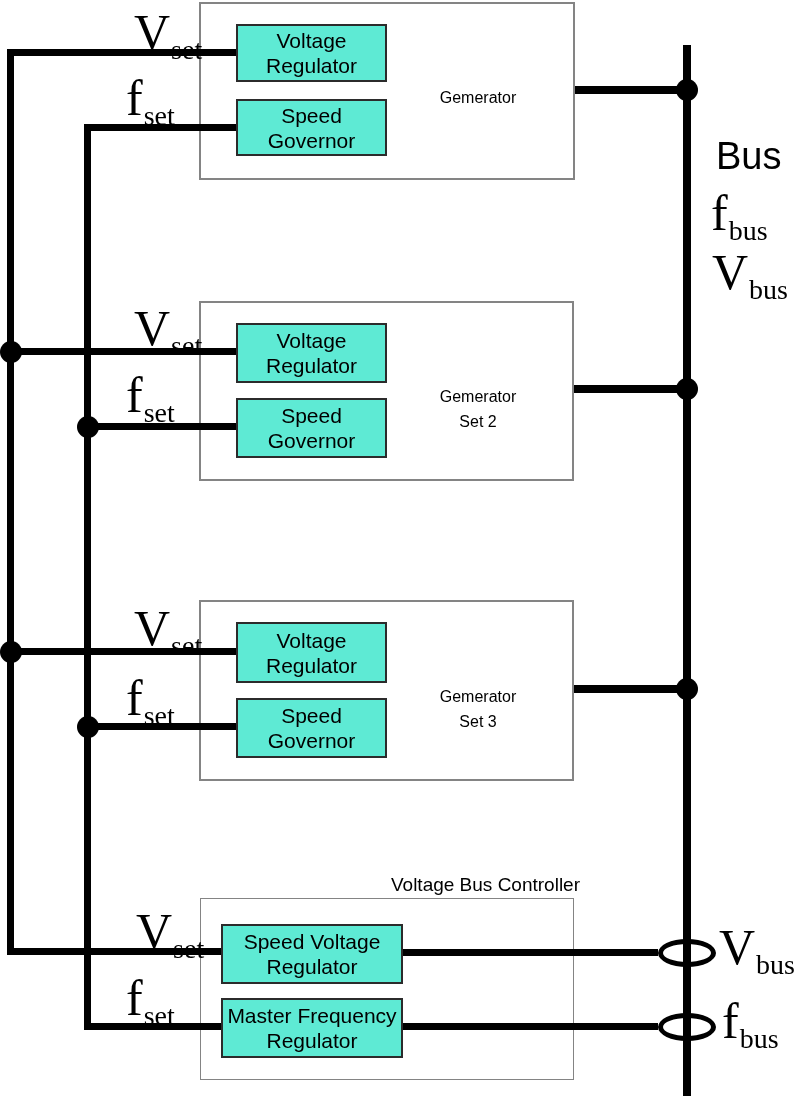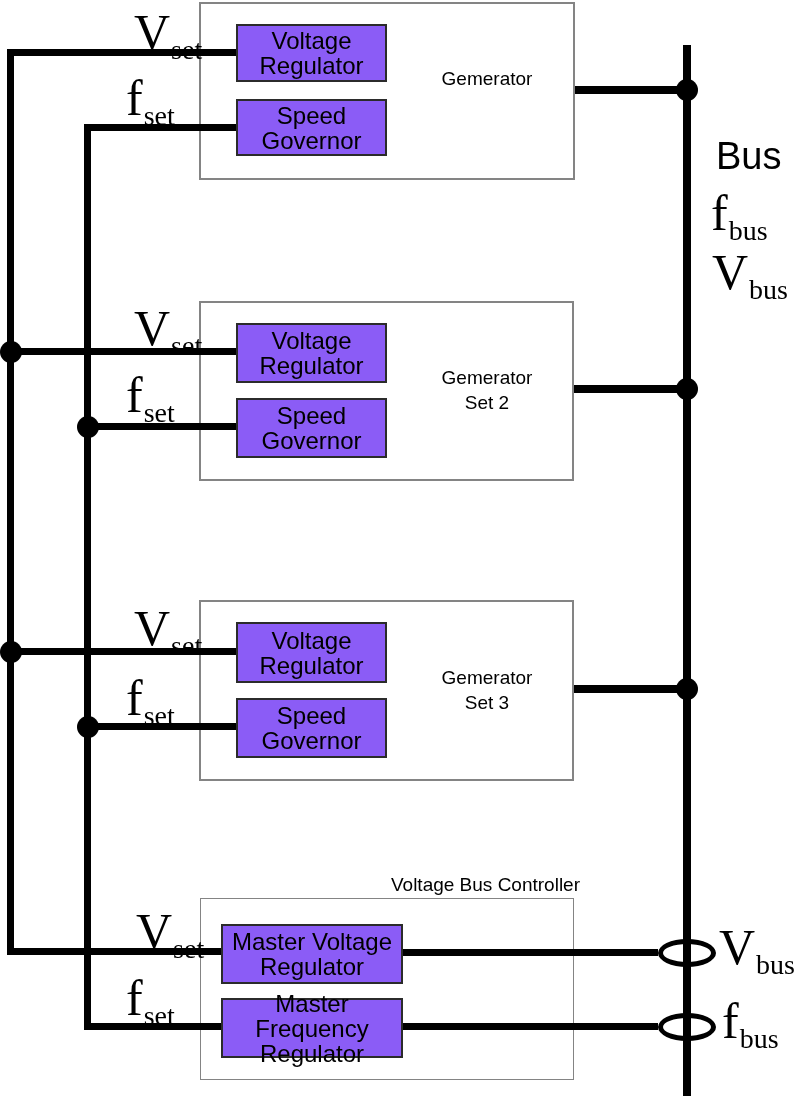--- a/index.html
+++ b/index.html
@@ -10,26 +10,26 @@
   
   .wire { position:absolute; background:#000000; }
   
   .dot { position:absolute; width:22px; height:22px; background:#000000; border-radius:50%; }
   
   .loop { position:absolute; width:58px; height:28px; border:5px solid #000000;
           border-radius:50%; box-sizing:border-box; background:transparent; }
   
   .obox { position:absolute; border:2px solid #848484; background:#ffffff; box-sizing:border-box; }
   
-  .ibox { position:absolute; border:2px solid #2b2b2b; background:#8b5cf6; box-sizing:border-box;
+  .ibox { position:absolute; border:2px solid #2b2b2b; background:#5eead4; box-sizing:border-box;
           display:flex; flex-direction:column; align-items:center; justify-content:center;
-          font-size:24px; line-height:25px; text-align:center; }
+          font-size:21px; line-height:25px; text-align:center; }
   
-  .gslabel { position:absolute; left:393px; width:188px; text-align:center;
-             font-size:19px; line-height:25px; }
+  .gslabel { position:absolute; left:384px; width:188px; text-align:center;
+             font-size:16px; line-height:25px;margin-top:19px; }
   .mtitle { position:absolute; left:300px; width:280px; text-align:right;
             font-size:19px; line-height:22px; }
   .busword { position:absolute; font-size:38px; line-height:1; }
   
   .sig { position:absolute; font-family:"Liberation Serif", serif; 
          line-height:1; white-space:nowrap; }
   .sig .m { font-size:50px; }
   .sig .s { font-size:28px; display:inline-block; transform:translateY(10px); margin-left:1px; }
 </style>
 </head>
@@ -74,21 +74,21 @@
     <div>Regulator</div>
   </div>
   <div class="ibox" style="left:236px;top:698px;width:151px;height:60px">
     <div>Speed</div>
     <div>Governor</div>
   </div>
 
   <div class="obox" style="left:200px;top:898px;width:374px;height:182px;border-width:1px"></div>
   <div class="mtitle" style="top:874px">Voltage Bus Controller</div>
   <div class="ibox" style="left:221px;top:924px;width:182px;height:60px">
-    <div>Master Voltage</div>
+    <div>Speed Voltage</div>
     <div>Regulator</div>
   </div>
   <div class="ibox" style="left:221px;top:998px;width:182px;height:60px">
     <div>Master Frequency</div>
     <div>Regulator</div>
   </div>
 
   <div class="wire" style="left:7px;top:49px;width:7px;height:906px"></div>
   <div class="wire" style="left:7px;top:49px;width:229px;height:7px"></div>
   <div class="wire" style="left:7px;top:348px;width:229px;height:7px"></div>

